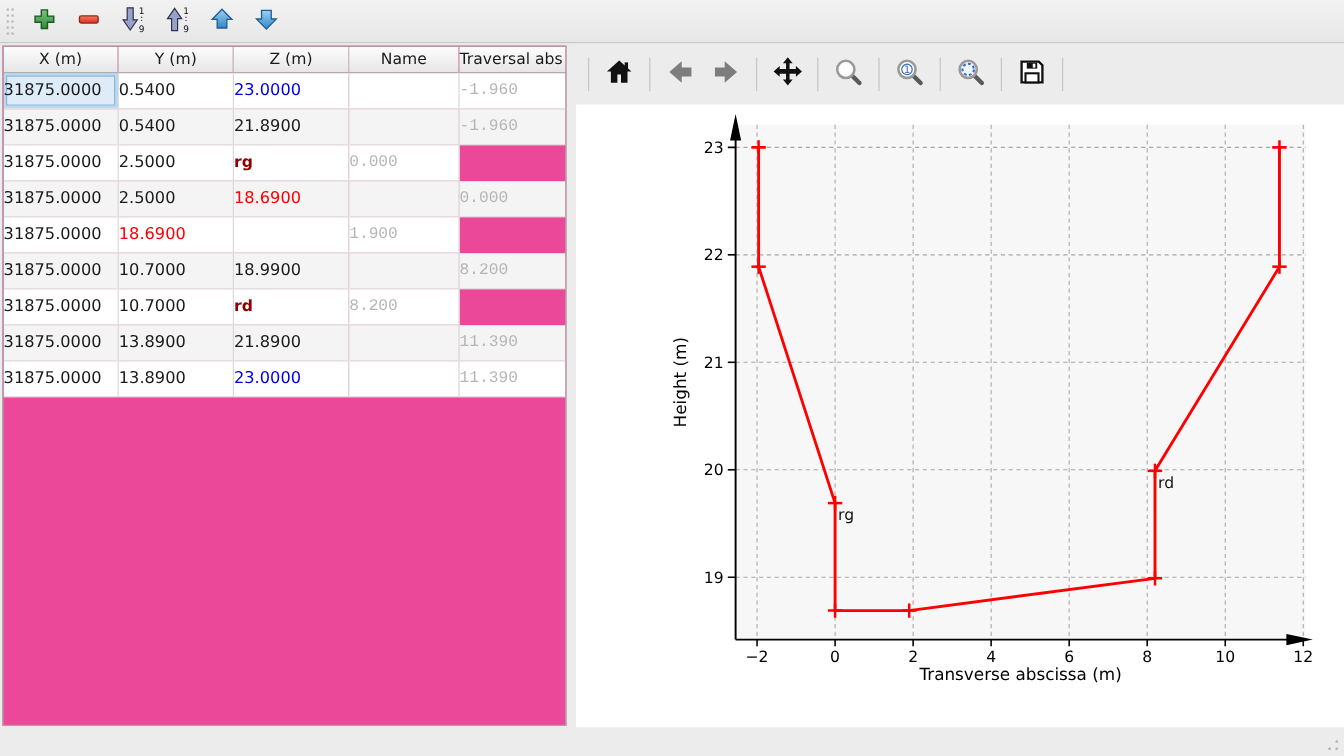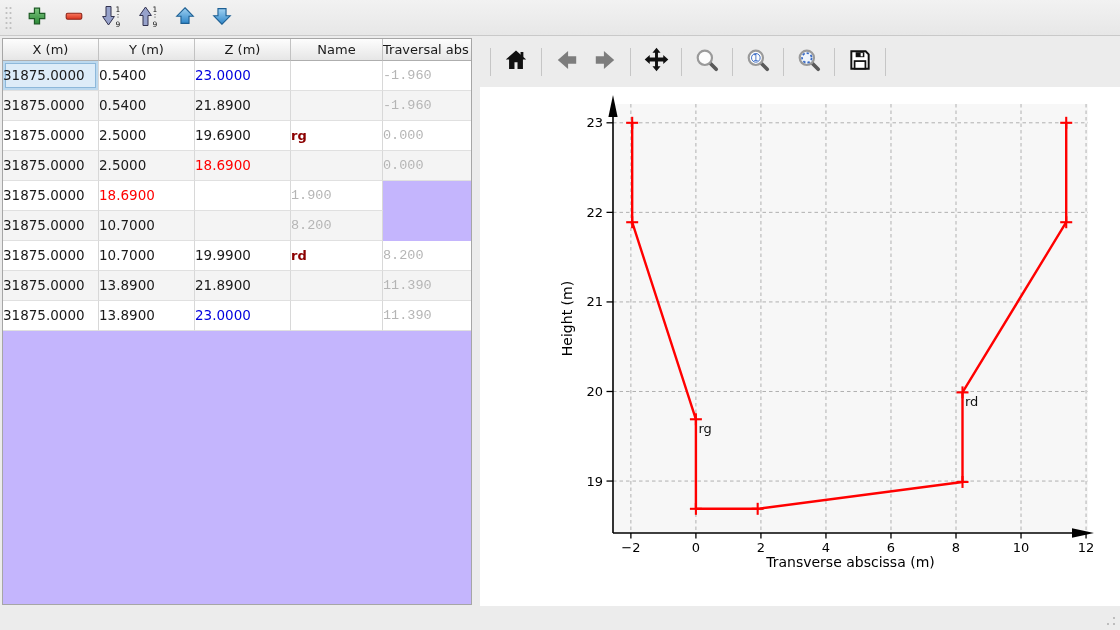--- a/index.html
+++ b/index.html
@@ -14,21 +14,21 @@
     position:absolute;left:0;top:0;width:1120px;height:36px;
     background:linear-gradient(#f2f2f2,#e7e7e7);
     border-bottom:1px solid #c9c9c9;
     display:flex;align-items:center;padding-left:4px;box-sizing:border-box;
   }
   .tb-btn{width:32px;height:30px;display:flex;align-items:center;justify-content:center;margin-right:5px;border-radius:3px;}
   .grip{margin-right:8px;display:flex;align-items:center;}
   
   .table-panel{
     position:absolute;left:2px;top:38px;width:470px;height:567px;
-    background:#c4b5fd;border:1px solid #a6a6a6;box-sizing:border-box;overflow:hidden;
+    background:#ec4899;border:1px solid #a6a6a6;box-sizing:border-box;overflow:hidden;
   }
   .grid-head,.grid-row{display:grid;grid-template-columns:96px 96px 96px 92px 92px;}
   .hcell{
     height:21px;line-height:21px;font-size:13px;color:#1a1a1a;text-align:center;
     background:linear-gradient(#fdfdfd,#e6e6e6);
     border-right:1px solid #c2c2c2;border-bottom:1px solid #aeaeae;
     overflow:hidden;white-space:nowrap;
   }
   .cell{
     height:29px;line-height:29px;font-size:13.5px;color:#1a1a1a;
@@ -179,47 +179,46 @@
       <div class="grid-row row-alt">
         <div class="cell">31875.0000</div>
         <div class="cell">0.5400</div>
         <div class="cell">21.8900</div>
         <div class="cell name-cell"></div>
         <div class="cell trav-cell">-1.960</div>
       </div>
       <div class="grid-row">
         <div class="cell">31875.0000</div>
         <div class="cell">2.5000</div>
-        <div class="cell">19.6900</div>
         <div class="cell name-cell">rg</div>
         <div class="cell trav-cell">0.000</div>
       </div>
       <div class="grid-row row-alt">
         <div class="cell">31875.0000</div>
         <div class="cell">2.5000</div>
         <div class="cell z-red">18.6900</div>
         <div class="cell name-cell"></div>
         <div class="cell trav-cell">0.000</div>
       </div>
       <div class="grid-row">
         <div class="cell">31875.0000</div>
         <div class="cell z-red">18.6900</div>
         <div class="cell name-cell"></div>
         <div class="cell trav-cell">1.900</div>
       </div>
       <div class="grid-row row-alt">
         <div class="cell">31875.0000</div>
         <div class="cell">10.7000</div>
+        <div class="cell">18.9900</div>
         <div class="cell name-cell"></div>
         <div class="cell trav-cell">8.200</div>
       </div>
       <div class="grid-row">
         <div class="cell">31875.0000</div>
         <div class="cell">10.7000</div>
-        <div class="cell">19.9900</div>
         <div class="cell name-cell">rd</div>
         <div class="cell trav-cell">8.200</div>
       </div>
       <div class="grid-row row-alt">
         <div class="cell">31875.0000</div>
         <div class="cell">13.8900</div>
         <div class="cell">21.8900</div>
         <div class="cell name-cell"></div>
         <div class="cell trav-cell">11.390</div>
       </div>

